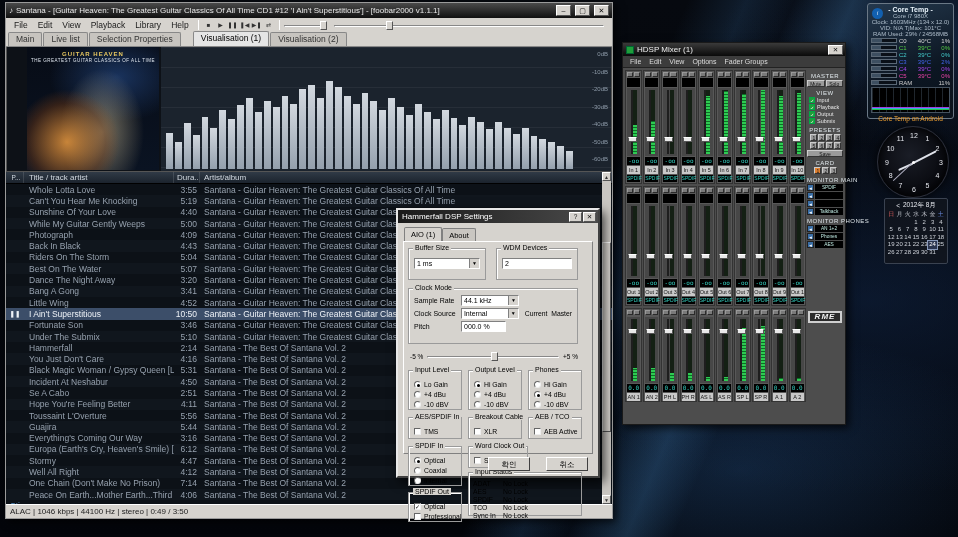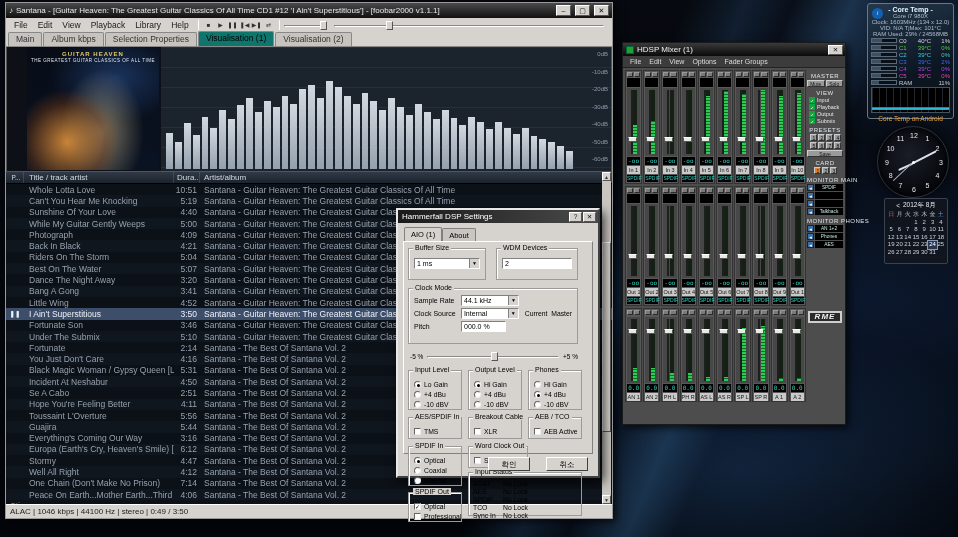--- a/index.html
+++ b/index.html
@@ -24,21 +24,21 @@
   .fb-menu{height:14px;display:flex;align-items:center;font-size:8.5px;color:#1a1a1a;padding-left:3px;}
   .menu-item{padding:1px 5px;}
   .tb-sep{width:1px;height:10px;background:#9a9a9a;margin:0 4px;border-right:1px solid #fff;}
   .tb-btn{width:12px;height:11px;font-size:6px;line-height:11px;text-align:center;color:#333;}
   .slider{position:relative;height:11px;}
   .slider .trk{position:absolute;left:0;right:0;top:5px;height:2px;border:1px solid #888;border-bottom-color:#fff;border-right-color:#fff;}
   .slider .thm{position:absolute;top:1px;width:7px;height:9px;background:#d6d3ce;border:1px solid;border-color:#fff #555 #555 #fff;}
   .fb-tabs{height:15px;display:flex;align-items:flex-end;font-size:8.5px;padding:1px 0 0 2px;border-bottom:1px solid #888;background:#d6d3ce;}
   .tab{padding:1px 7px 2px;background:#c7c4bf;border:1px solid #888;border-bottom:none;margin-right:1px;color:#333;
       border-top-left-radius:2px;border-top-right-radius:2px;white-space:nowrap;}
-  .tab.active{background:#0f766e;color:#000;padding-bottom:3px;}
+  .tab.active{background:#e5e5e5;color:#000;padding-bottom:3px;margin-left:11px;}
   .fb-viz{height:125px;background:#0d1117;display:flex;border:1px solid #555;border-top:none;}
   
   #albumart{width:132px;height:123px;position:relative;overflow:hidden;margin-left:20px;
       background:radial-gradient(ellipse 70px 70px at 40px 95px, rgba(230,150,60,.85), rgba(120,60,20,.4) 55%, transparent 75%),
                  radial-gradient(ellipse 60px 90px at 75px 85px, rgba(240,220,170,.5), transparent 70%),
                  radial-gradient(ellipse 90px 60px at 90px 30px, rgba(30,60,110,.8), transparent 75%),
                  linear-gradient(#070c16,#0a1322);}
   #albumart .aa-h{position:absolute;top:4px;width:100%;text-align:center;color:#e8c860;font-size:6px;font-weight:bold;letter-spacing:1px;}
   #albumart .aa-s{position:absolute;top:11px;width:100%;text-align:center;color:#dfe6ef;font-size:4.5px;letter-spacing:.5px;}
   #albumart .aa-a{position:absolute;top:22px;width:100%;text-align:center;color:#9fc6ff;font-size:19px;font-weight:bold;
@@ -202,21 +202,21 @@
         <span class="trk"></span>
           <span class="thm" id="vol-thumb" style="left: calc(95% - 4px);"></span>
       </span>
       <span class="slider" style="flex:1;margin:0 8px">
         <span class="trk"></span>
           <span class="thm" id="seek-thumb" style="left: calc(21% - 4px);"></span>
       </span>
     </div>
     <div class="fb-tabs" id="fb-tabs">
         <span class="tab">Main</span>
-        <span class="tab">Album kbps</span>
+        <span class="tab">Live list</span>
         <span class="tab">Selection Properties</span>
         <span class="tab active">Visualisation (1)</span>
         <span class="tab">Visualisation (2)</span>
       </div>
     <div class="fb-viz">
       <div id="albumart">
         <div class="aa-h">GUITAR HEAVEN</div>
         <div class="aa-s">THE GREATEST GUITAR CLASSICS OF ALL TIME</div>
       </div>
       <div id="spectrum">
@@ -282,21 +282,21 @@
     <div id="pl-header">
         <span class="hc c0">P...</span>
         <span class="hc c1">Title / track artist</span>
         <span class="hc c2">Dura...</span>
         <span class="hc c3">Artist/album</span>
       </div>
     <div id="pl-rows">
         <div class="row">
           <span class="cell c0"></span>
           <span class="cell c1">Whole Lotta Love</span>
-          <span class="cell c2">10:51</span>
+          <span class="cell c2">3:55</span>
           <span class="cell c3">Santana - Guitar Heaven: The Greatest Guitar Classics Of All Time</span>
         </div>
         <div class="row alt">
           <span class="cell c0"></span>
           <span class="cell c1">Can't You Hear Me Knocking</span>
           <span class="cell c2">5:19</span>
           <span class="cell c3">Santana - Guitar Heaven: The Greatest Guitar Classics Of All Time</span>
         </div>
         <div class="row">
           <span class="cell c0"></span>
@@ -312,21 +312,21 @@
         </div>
         <div class="row">
           <span class="cell c0"></span>
           <span class="cell c1">Photograph</span>
           <span class="cell c2">4:09</span>
           <span class="cell c3">Santana - Guitar Heaven: The Greatest Guitar Classics Of All Time</span>
         </div>
         <div class="row alt">
           <span class="cell c0"></span>
           <span class="cell c1">Back In Black</span>
-          <span class="cell c2">4:21</span>
+          <span class="cell c2">4:43</span>
           <span class="cell c3">Santana - Guitar Heaven: The Greatest Guitar Classics Of All Time</span>
         </div>
         <div class="row">
           <span class="cell c0"></span>
           <span class="cell c1">Riders On The Storm</span>
           <span class="cell c2">5:04</span>
           <span class="cell c3">Santana - Guitar Heaven: The Greatest Guitar Classics Of All Time</span>
         </div>
         <div class="row alt">
           <span class="cell c0"></span>
@@ -348,38 +348,38 @@
         </div>
         <div class="row">
           <span class="cell c0"></span>
           <span class="cell c1">Little Wing</span>
           <span class="cell c2">4:52</span>
           <span class="cell c3">Santana - Guitar Heaven: The Greatest Guitar Classics Of All Time</span>
         </div>
         <div class="row alt sel">
           <span class="cell c0">❚❚</span>
           <span class="cell c1">I Ain't Superstitious</span>
-          <span class="cell c2">3:50</span>
+          <span class="cell c2">10:50</span>
           <span class="cell c3">Santana - Guitar Heaven: The Greatest Guitar Classics Of All Time</span>
         </div>
         <div class="row">
           <span class="cell c0"></span>
           <span class="cell c1">Fortunate Son</span>
           <span class="cell c2">3:46</span>
           <span class="cell c3">Santana - Guitar Heaven: The Greatest Guitar Classics Of All Time</span>
         </div>
         <div class="row alt">
           <span class="cell c0"></span>
           <span class="cell c1">Under The Submix</span>
           <span class="cell c2">5:10</span>
           <span class="cell c3">Santana - Guitar Heaven: The Greatest Guitar Classics Of All Time</span>
         </div>
         <div class="row">
           <span class="cell c0"></span>
-          <span class="cell c1">Fortunate</span>
+          <span class="cell c1">Hammerfall</span>
           <span class="cell c2">2:14</span>
           <span class="cell c3">Santana - The Best Of Santana Vol. 2</span>
         </div>
         <div class="row alt">
           <span class="cell c0"></span>
           <span class="cell c1">You Just Don't Care</span>
           <span class="cell c2">4:16</span>
           <span class="cell c3">Santana - The Best Of Santana Vol. 2</span>
         </div>
         <div class="row">

